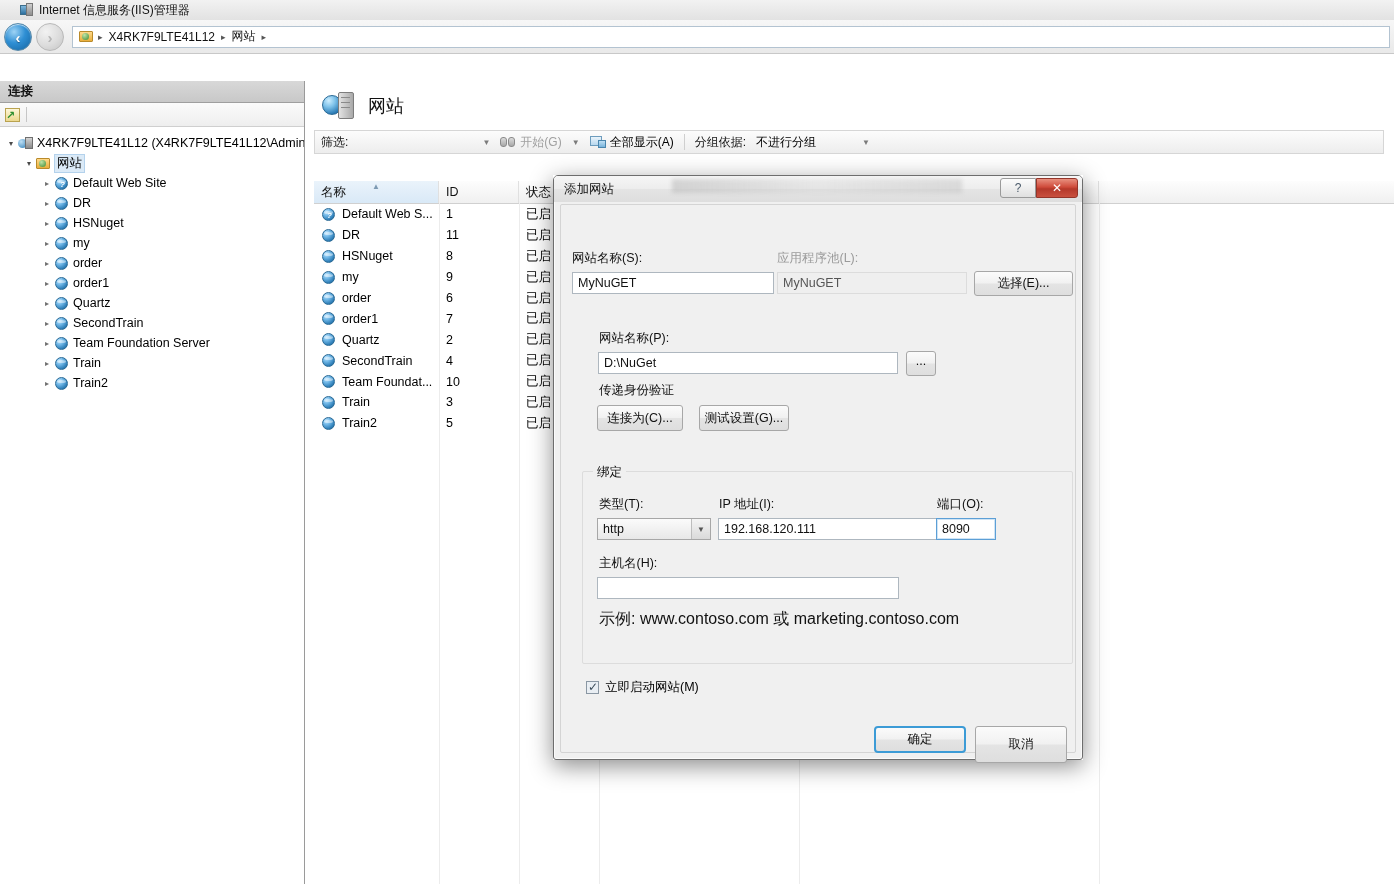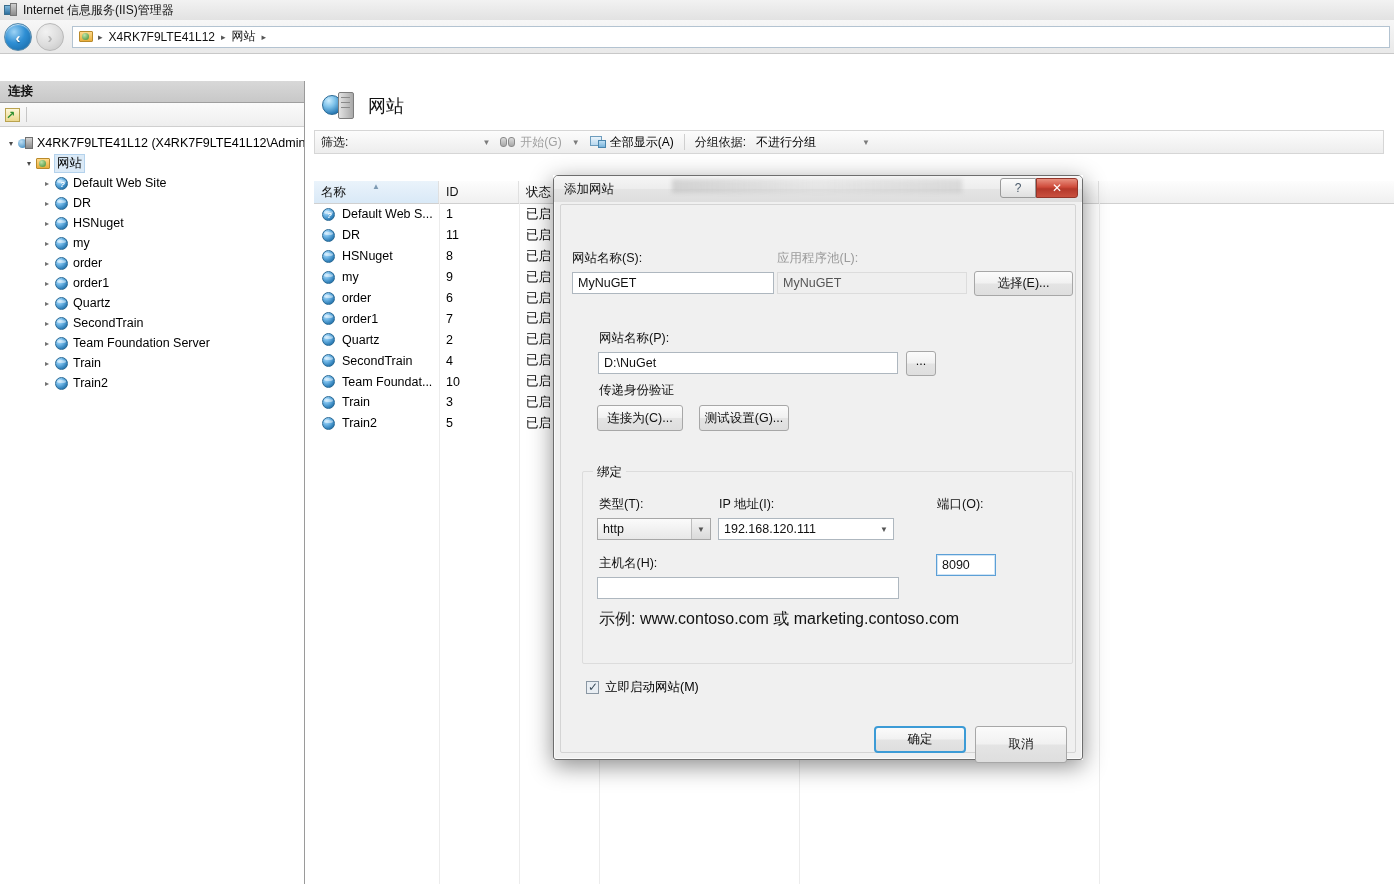--- a/index.html
+++ b/index.html
@@ -11,21 +11,21 @@
     font-family: "Liberation Sans", "DejaVu Sans", sans-serif;
     font-size: 12px;
     color: #000;
   }
   #root { position: relative; width: 1394px; height: 884px; background:#ffffff; }
 
   
   .titlebar {
     position: absolute; left:0; top:0; width:1394px; height:20px;
     background: linear-gradient(to bottom, #f2f2f2 0%, #eaeaea 50%, #e2e2e2 100%);
-    display:flex; align-items:center; gap:5px; padding-left:4px;
+    display:flex; align-items:center; gap:5px; padding-left:20px;
     box-sizing:border-box;
   }
   .titlebar .tb-text { font-size:12px; color:#111; }
   .app-icon {
     width:14px; height:14px; position:relative; flex:0 0 auto;
   }
   .app-icon .b1 { position:absolute; left:0; top:2px; width:9px; height:10px; background:linear-gradient(to bottom,#7fb8dd,#2d6f9e); border:1px solid #3b6d8c; box-sizing:border-box;}
   .app-icon .b2 { position:absolute; left:6px; top:0px; width:7px; height:13px; background:linear-gradient(to bottom,#cfcfcf,#8e8e8e); border:1px solid #777; box-sizing:border-box;}
 
   
@@ -224,21 +224,21 @@
               border-radius:2px; box-sizing:border-box; }
 
   .fld-label { font-size:12.5px; color:#111; }
   .fld-label.dim { color:#9a9a9a; }
   .textbox {
     background:#ffffff; border:1px solid #aeb7bf; box-sizing:border-box;
     height:22px; display:flex; align-items:center; padding:0 5px;
     font-size:12.5px; color:#111;
   }
   .textbox.readonly { background:#efefef; border-color:#dcdcdc; color:#555; }
-  .textbox.focus { border-color:#5c9fd6; box-shadow: inset 0 0 0 1px #cfe4f5; margin-top: 36px;}
+  .textbox.focus { border-color:#5c9fd6; box-shadow: inset 0 0 0 1px #cfe4f5;}
   .btn {
     background:linear-gradient(to bottom,#fbfbfb 0%, #f1f1f1 48%, #e4e4e4 52%, #dedede 100%);
     border:1px solid #a7a7a7; border-radius:3px; box-sizing:border-box;
     display:flex; align-items:center; justify-content:center;
     font-size:12.5px; color:#111; cursor:pointer;
   }
   .btn.default { border:2px solid #3c9bd6; border-radius:4px; }
   .group {
     border:1px solid #dcdcdc; border-radius:2px; box-sizing:border-box;
     position:absolute; background:transparent;
@@ -710,21 +710,21 @@
       <div class="group" style="left:21px;top:266px;width:491px;height:193px">
         <span class="group-cap">绑定</span>
       </div>
       <div class="fld-label" style="position:absolute;left:38px;top:291px">类型(T):</div>
       <div class="combo shaded" style="position:absolute;left:36px;top:313px;width:114px">
         <span>http</span>
         <span class="cb-arrow">▼</span>
       </div>
 
       <div class="fld-label" style="position:absolute;left:158px;top:291px">IP 地址(I):</div>
-      <div class="combo white" style="position:absolute;left:157px;top:313px;width:176px">
+      <div class="combo white" style="position:absolute;left:157px;top:313px;width:238px">
         <span>192.168.120.111</span>
         <span class="cb-arrow">▼</span>
       </div>
 
       <div class="fld-label" style="position:absolute;left:376px;top:291px">端口(O):</div>
       <div class="textbox focus" style="position:absolute;left:375px;top:313px;width:60px">8090</div>
 
       <div class="fld-label" style="position:absolute;left:38px;top:350px">主机名(H):</div>
       <div class="textbox" style="position:absolute;left:36px;top:372px;width:302px"></div>
       <div class="hint" style="position:absolute;left:38px;top:404px">示例: www.contoso.com 或 marketing.contoso.com</div>

